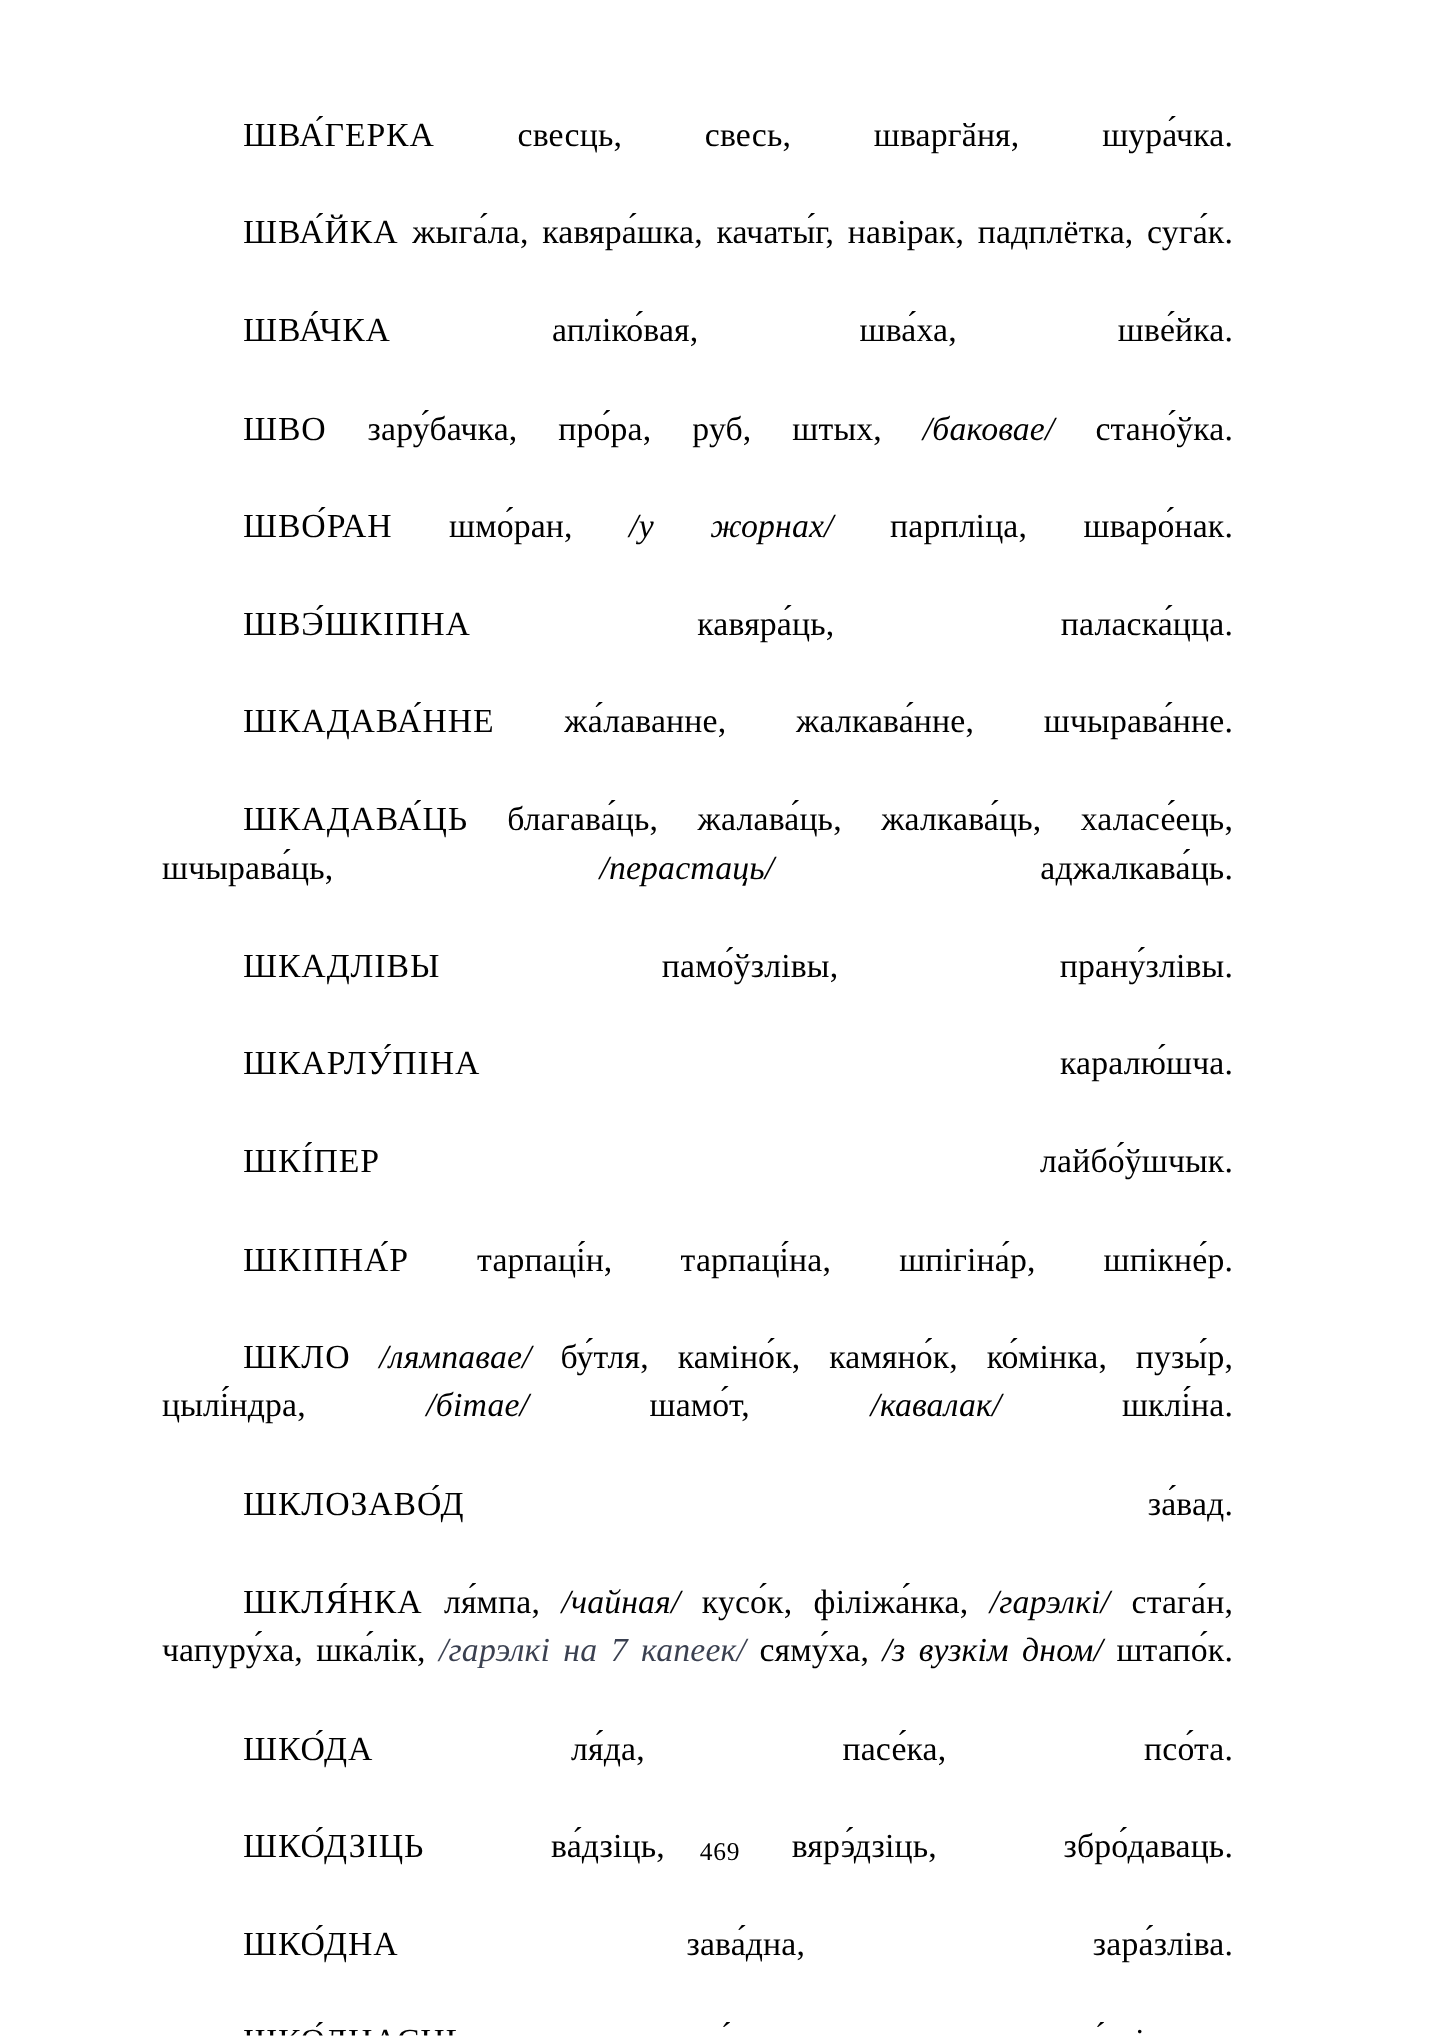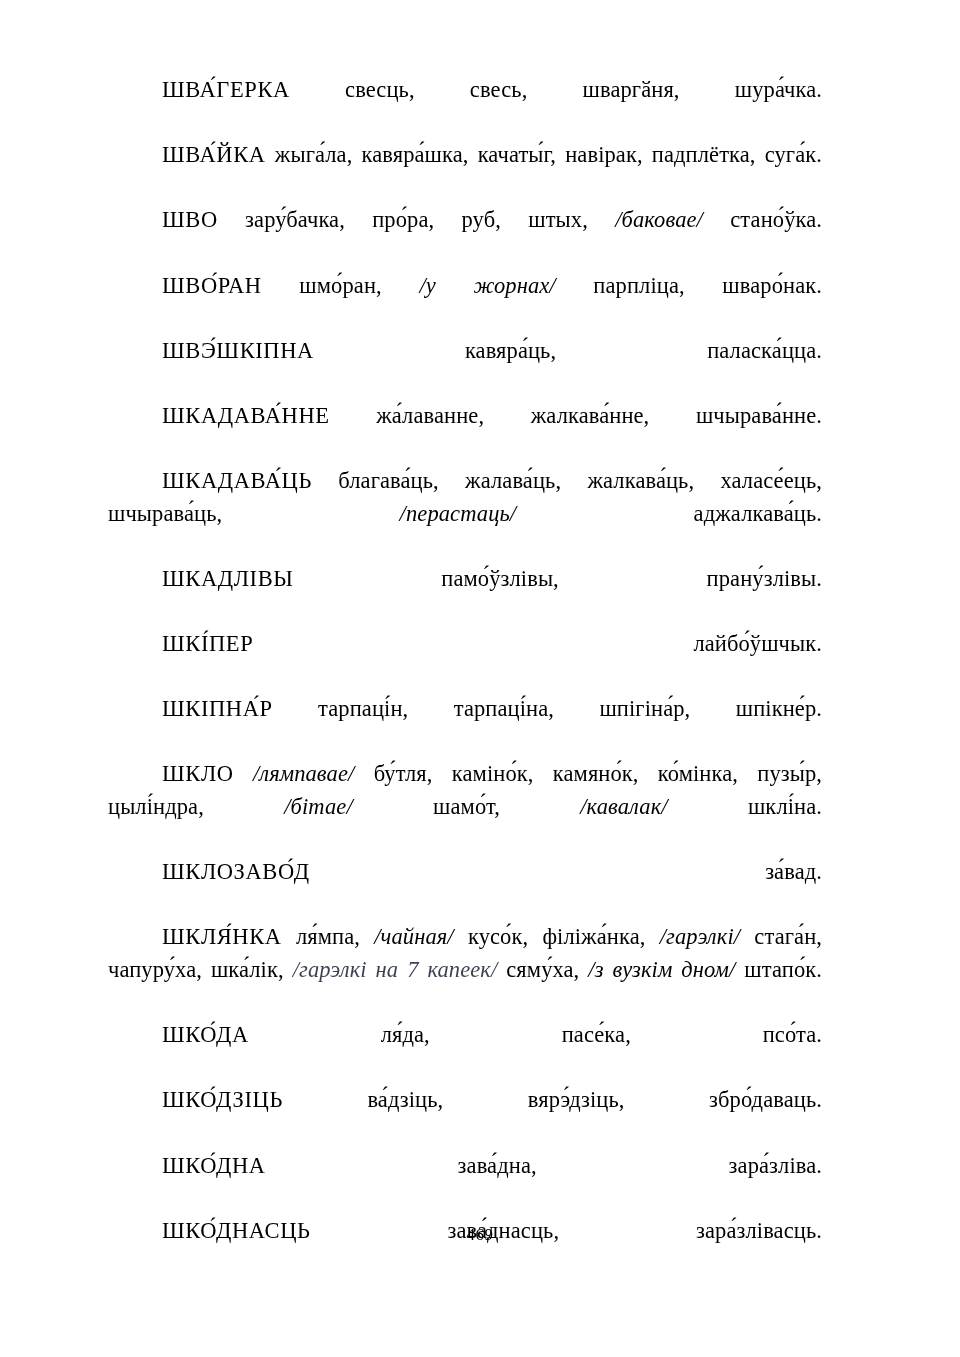--- a/index.html
+++ b/index.html
@@ -85,26 +85,28 @@
     letter-spacing: 0.5px;
   }
 </style>
 </head>
 <body>
 
 <div id="page">
   <div id="column">
       <p class="entry"><span class="hw">ШВА́ГЕРКА</span><span class="gl"> свесць, свесь, шваргӑня, шура́чка.</span></p>
       <p class="entry"><span class="hw">ШВА́ЙКА</span><span class="gl"> жыга́ла, кавяра́шка, качаты́г, навірак, падплётка, суга́к.</span></p>
+      <p class="entry"><span class="hw">ШВА́ЧКА</span><span class="gl"> апліко́вая, шва́ха, шве́йка.</span></p>
       <p class="entry"><span class="hw">ШВО</span><span class="gl"> зару́бачка, про́ра, руб, штых, </span><span class="it">/баковае/</span><span class="gl"> стано́ўка.</span></p>
       <p class="entry"><span class="hw">ШВО́РАН</span><span class="gl"> шмо́ран, </span><span class="it">/у жорнах/</span><span class="gl"> парпліца, шваро́нак.</span></p>
       <p class="entry"><span class="hw">ШВЭ́ШКІПНА</span><span class="gl"> кавяра́ць, паласка́цца.</span></p>
       <p class="entry"><span class="hw">ШКАДАВА́ННЕ</span><span class="gl"> жа́лаванне, жалкава́нне, шчырава́нне.</span></p>
       <p class="entry"><span class="hw">ШКАДАВА́ЦЬ</span><span class="gl"> благава́ць, жалава́ць, жалкава́ць, халасе́ець, шчырава́ць, </span><span class="it">/перастаць/</span><span class="gl"> аджалкава́ць.</span></p>
       <p class="entry"><span class="hw">ШКАДЛІВЫ</span><span class="gl"> памо́ўзлівы, прану́злівы.</span></p>
+      <p class="entry"><span class="hw">ШКАРЛУ́ПІНА</span><span class="gl"> каралю́шча.</span></p>
       <p class="entry"><span class="hw">ШКІ́ПЕР</span><span class="gl"> лайбо́ўшчык.</span></p>
       <p class="entry"><span class="hw">ШКІПНА́Р</span><span class="gl"> тарпаці́н, тарпаці́на, шпігіна́р, шпікне́р.</span></p>
       <p class="entry"><span class="hw">ШКЛО</span><span class="gl"> </span><span class="it">/лямпавае/</span><span class="gl"> бу́тля, каміно́к, камяно́к, ко́мінка, пузы́р, цылі́ндра, </span><span class="it">/бітае/</span><span class="gl"> шамо́т, </span><span class="it">/кавалак/</span><span class="gl"> шклі́на.</span></p>
       <p class="entry"><span class="hw">ШКЛОЗАВО́Д</span><span class="gl"> за́вад.</span></p>
       <p class="entry"><span class="hw">ШКЛЯ́НКА</span><span class="gl"> ля́мпа, </span><span class="it">/чайная/</span><span class="gl"> кусо́к, філіжа́нка, </span><span class="it">/гарэлкі/</span><span class="gl"> стага́н, чапуру́ха, шка́лік, </span><span class="it faded">/гарэлкі на 7 капеек/</span><span class="gl"> сяму́ха, </span><span class="it">/з вузкім дном/</span><span class="gl"> штапо́к.</span></p>
       <p class="entry"><span class="hw">ШКО́ДА</span><span class="gl"> ля́да, пасе́ка, псо́та.</span></p>
       <p class="entry"><span class="hw">ШКО́ДЗІЦЬ</span><span class="gl"> ва́дзіць, вярэ́дзіць, збро́даваць.</span></p>
       <p class="entry"><span class="hw">ШКО́ДНА</span><span class="gl"> зава́дна, зара́зліва.</span></p>
       <p class="entry"><span class="hw">ШКО́ДНАСЦЬ</span><span class="gl"> зава́днасць, зара́злівасць.</span></p>
     </div>

